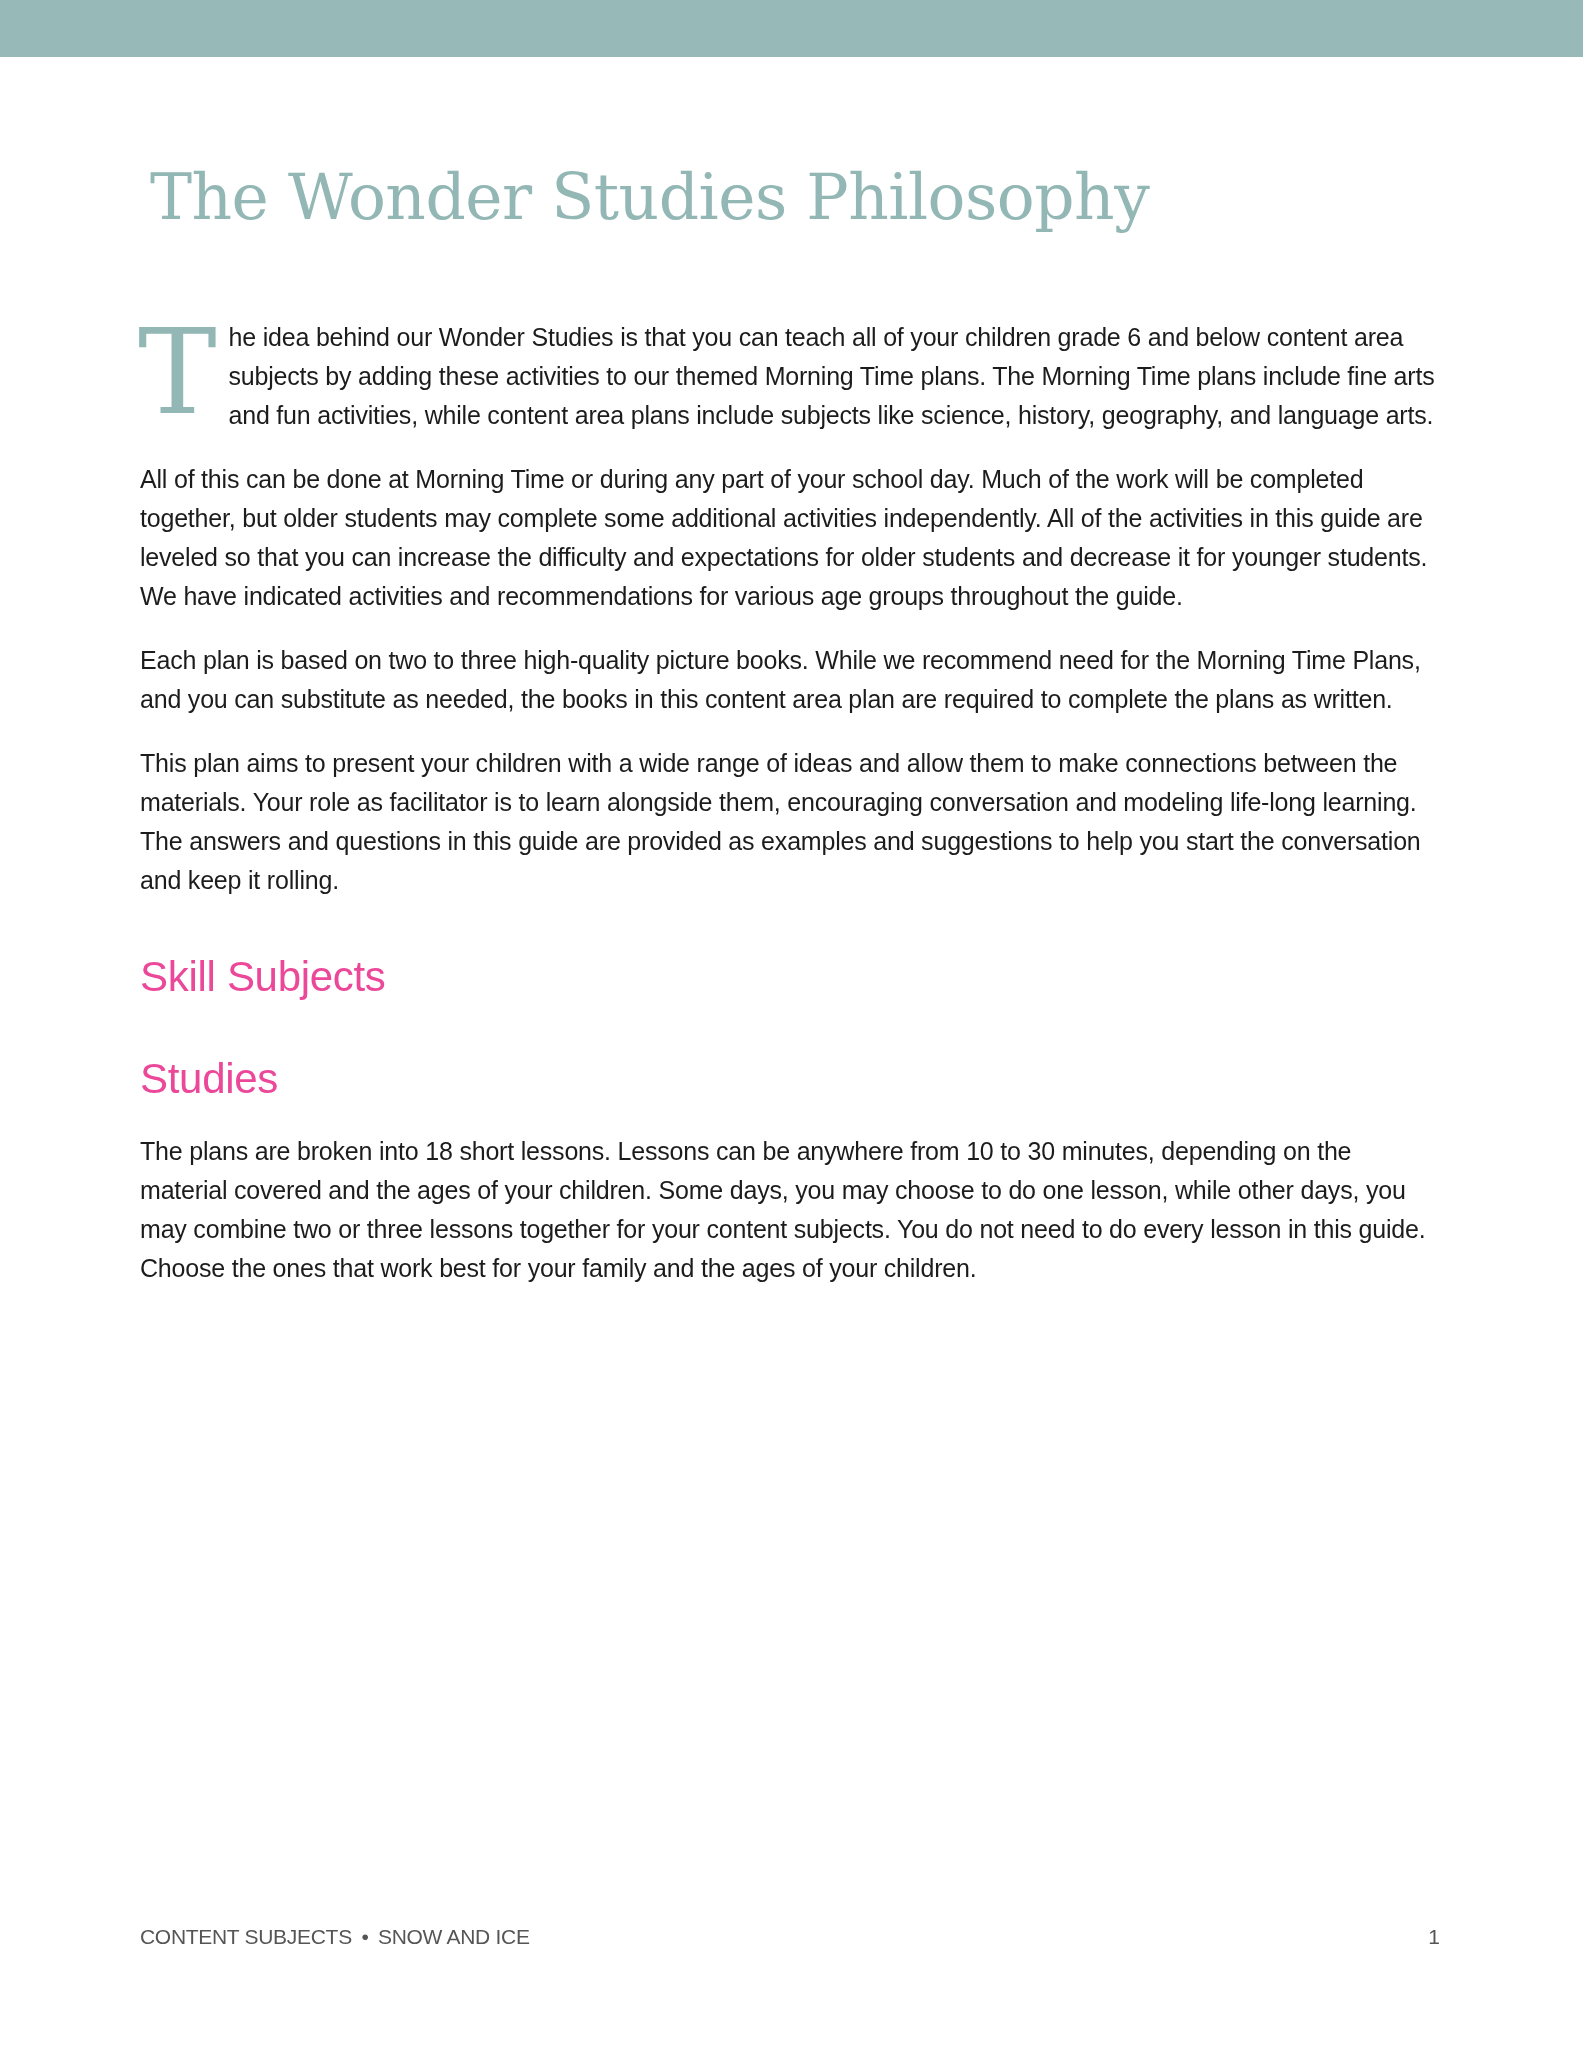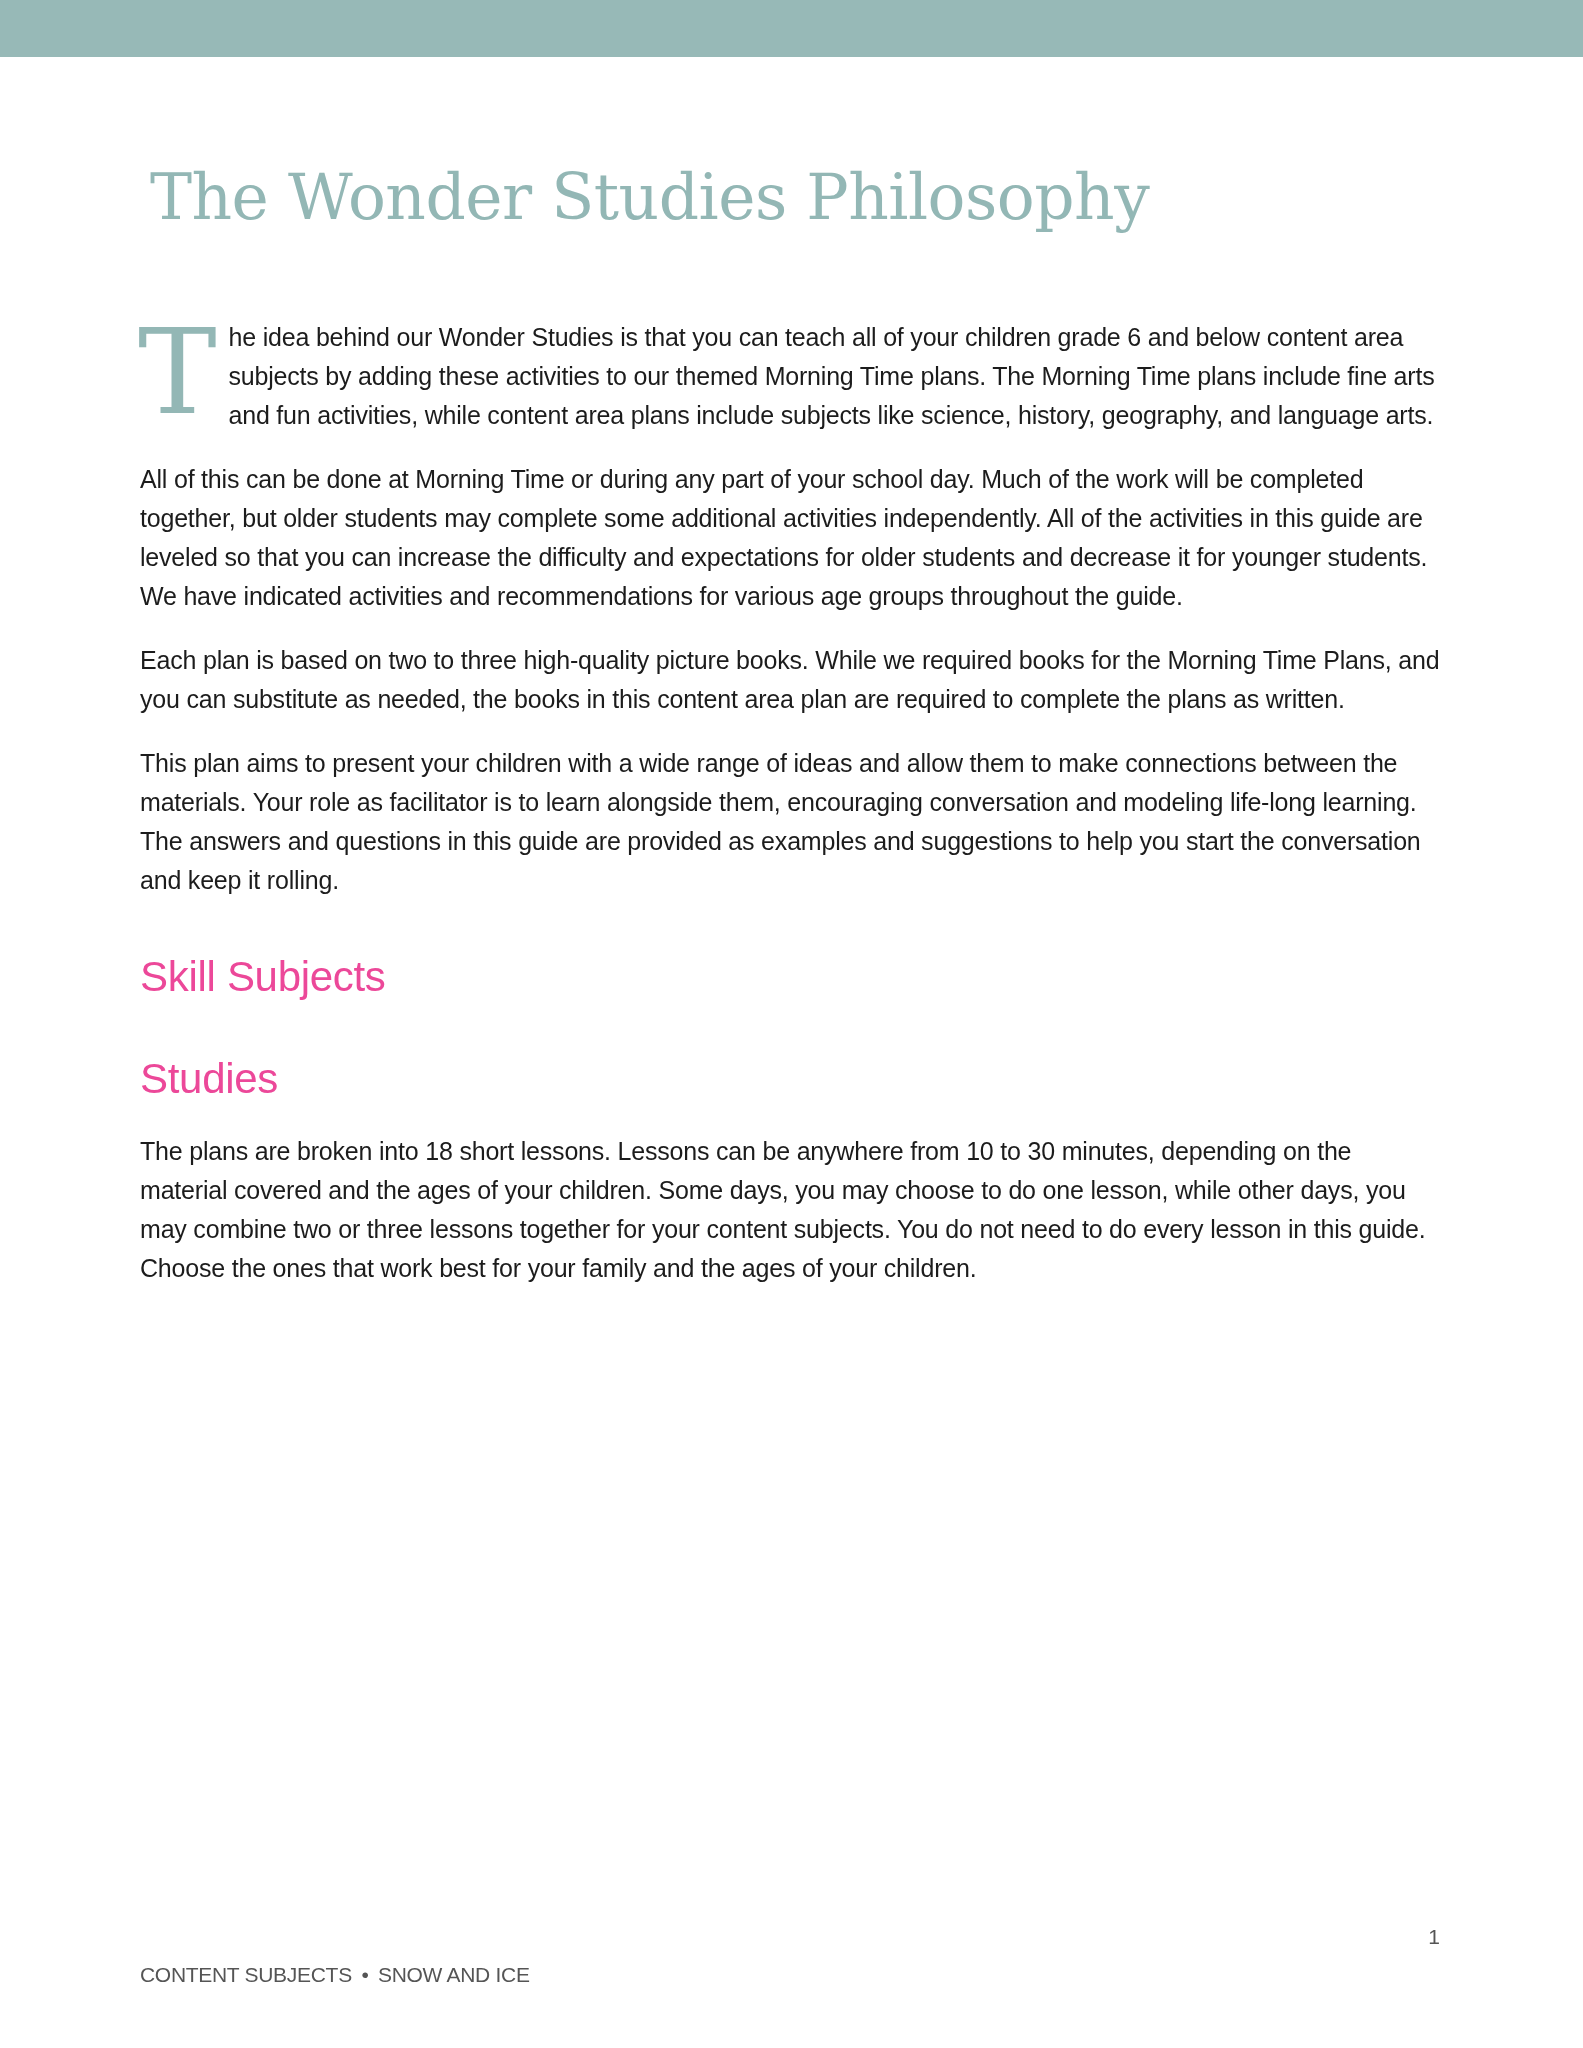--- a/index.html
+++ b/index.html
@@ -42,37 +42,37 @@
       margin: 52px 0 28px 0;
       font-weight: normal;
       font-size: 42px; line-height: 50px;
       color: #ec4899;
       letter-spacing: -0.3px;
     }
     .footer {
       position: absolute; left: 140px; top: 1922px; width: 1300px; height: 30px;
       font-size: 21px; line-height: 30px; color: #555555;
     }
-    .footer-left { position: absolute; left: 0; top: 0; letter-spacing: -0.3px; margin-top: 38px; }
+    .footer-left { position: absolute; left: 0; top: 0; letter-spacing: -0.3px; }
     .footer-right { position: absolute; right: 0; top: 0; }
     .bullet { display: inline-block; margin: 0 4px; }
   </style>
 </head>
 <body>
 
 <div class="top-bar"></div>
 
 <h1 class="title">The Wonder Studies Philosophy</h1>
 
 <div class="content">
   <p class="body">
     <span class="dropcap">T</span><span>he idea behind our Wonder Studies is that you can teach all of your children grade 6 and below content area subjects by adding these activities to our themed Morning Time plans. The Morning Time plans include fine arts and fun activities, while content area plans include subjects like science, history, geography, and language arts.</span>
   </p>
   <p class="body">All of this can be done at Morning Time or during any part of your school day. Much of the work will be completed together, but older students may complete some additional activities independently. All of the activities in this guide are leveled so that you can increase the difficulty and expectations for older students and decrease it for younger students. We have indicated activities and recommendations for various age groups throughout the guide.</p>
-  <p class="body">Each plan is based on two to three high-quality picture books. While we required books for the Morning Time Plans, and you can substitute as needed, the books in this content area plan are required to complete the plans as written.</p>
+  <p class="body">Each plan is based on two to three high-quality picture books. While we recommend need for the Morning Time Plans, and you can substitute as needed, the books in this content area plan are required to complete the plans as written.</p>
   <p class="body">This plan aims to present your children with a wide range of ideas and allow them to make connections between the materials. Your role as facilitator is to learn alongside them, encouraging conversation and modeling life-long learning. The answers and questions in this guide are provided as examples and suggestions to help you start the conversation and keep it rolling.</p>
 
   <h2 class="section">Skill Subjects</h2>
 
   <h2 class="section">Studies</h2>
   <p class="body">The plans are broken into 18 short lessons. Lessons can be anywhere from 10 to 30 minutes, depending on the material covered and the ages of your children. Some days, you may choose to do one lesson, while other days, you may combine two or three lessons together for your content subjects. You do not need to do every lesson in this guide. Choose the ones that work best for your family and the ages of your children.</p>
 </div>
 
 <div class="footer">
   <span class="footer-left">

